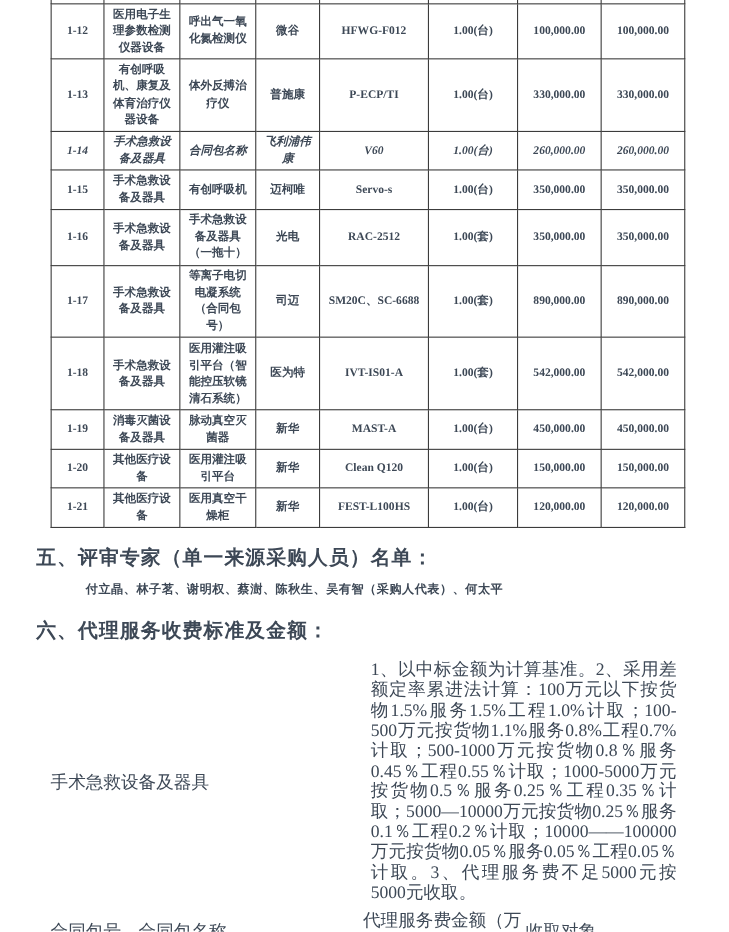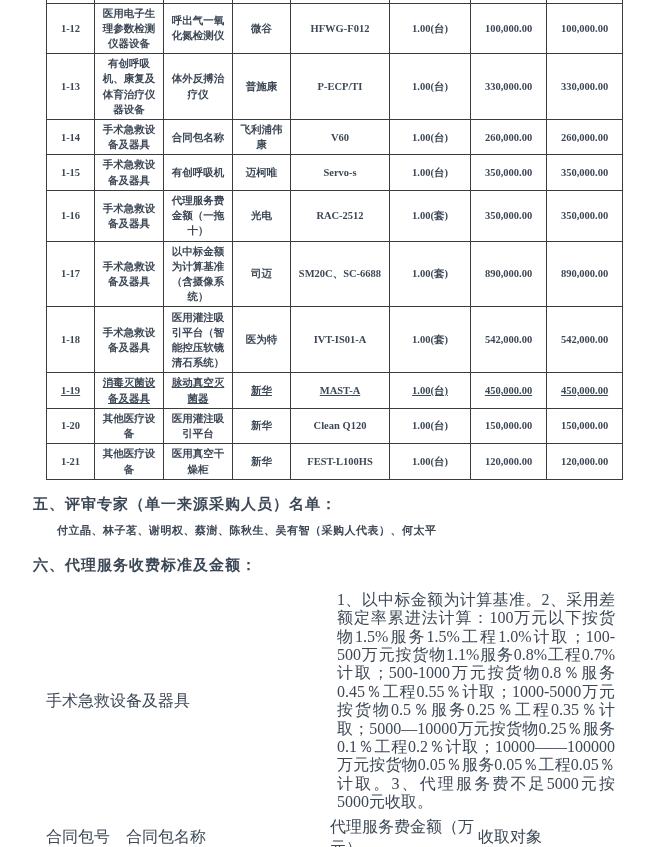--- a/index.html
+++ b/index.html
@@ -41,27 +41,27 @@
     line-height: 18.4px;
     height: 181px;
     vertical-align: middle;
   }
   .fee-label-cell { height: 181px; }
   .fee-header td { height: 25px; }
 
   
   .sec-heading {
     margin-left: 33px;
-    font-size: 15px;
+    font-size: 18px;
     font-weight: bold;
     letter-spacing: 1px;
     color: #3d4856;
   }
   .sec-indent {
-    margin-left: 57px;
+    margin-left: 78px;
     font-size: 11px;
     font-weight: bold;
     letter-spacing: 0.5px;
     color: #3d4856;
   }
   .mt-s5h { margin-top: 15px; }
   .mt-s5c { margin-top: 9px; }
   .mt-s6h { margin-top: 18px; }
   .mt-fee { margin-top: 11px; }
 </style>
@@ -106,21 +106,21 @@
         <tr style="height: 45px;">
           <td>1-13</td>
           <td>有创呼吸机、康复及体育治疗仪器设备</td>
           <td>体外反搏治疗仪</td>
           <td>普施康</td>
           <td>P-ECP/TI</td>
           <td>1.00(台)</td>
           <td class="num-cell">330,000.00</td>
           <td class="num-cell">330,000.00</td>
         </tr>
-        <tr style="height: 34px;">
+        <tr style="height: 34px; font-style: italic;">
           <td>1-14</td>
           <td>手术急救设备及器具</td>
           <td>合同包名称</td>
           <td>飞利浦伟康</td>
           <td>V60</td>
           <td>1.00(台)</td>
           <td class="num-cell">260,000.00</td>
           <td class="num-cell">260,000.00</td>
         </tr>
         <tr style="height: 27px;">
@@ -129,48 +129,48 @@
           <td>有创呼吸机</td>
           <td>迈柯唯</td>
           <td>Servo-s</td>
           <td>1.00(台)</td>
           <td class="num-cell">350,000.00</td>
           <td class="num-cell">350,000.00</td>
         </tr>
         <tr style="height: 50px;">
           <td>1-16</td>
           <td>手术急救设备及器具</td>
-          <td>代理服务费金额（一拖十）</td>
+          <td>手术急救设备及器具（一拖十）</td>
           <td>光电</td>
           <td>RAC-2512</td>
           <td>1.00(套)</td>
           <td class="num-cell">350,000.00</td>
           <td class="num-cell">350,000.00</td>
         </tr>
         <tr style="height: 55px;">
           <td>1-17</td>
           <td>手术急救设备及器具</td>
-          <td>以中标金额为计算基准（含摄像系统）</td>
+          <td>等离子电切电凝系统（合同包号）</td>
           <td>司迈</td>
           <td>SM20C、SC-6688</td>
           <td>1.00(套)</td>
           <td class="num-cell">890,000.00</td>
           <td class="num-cell">890,000.00</td>
         </tr>
         <tr style="height: 66px;">
           <td>1-18</td>
           <td>手术急救设备及器具</td>
           <td>医用灌注吸引平台（智能控压软镜清石系统）</td>
           <td>医为特</td>
           <td>IVT-IS01-A</td>
           <td>1.00(套)</td>
           <td class="num-cell">542,000.00</td>
           <td class="num-cell">542,000.00</td>
         </tr>
-        <tr style="height: 33px; text-decoration: underline;">
+        <tr style="height: 33px;">
           <td>1-19</td>
           <td>消毒灭菌设备及器具</td>
           <td>脉动真空灭菌器</td>
           <td>新华</td>
           <td>MAST-A</td>
           <td>1.00(台)</td>
           <td class="num-cell">450,000.00</td>
           <td class="num-cell">450,000.00</td>
         </tr>
         <tr style="height: 30px; padding-left: 22px;">

